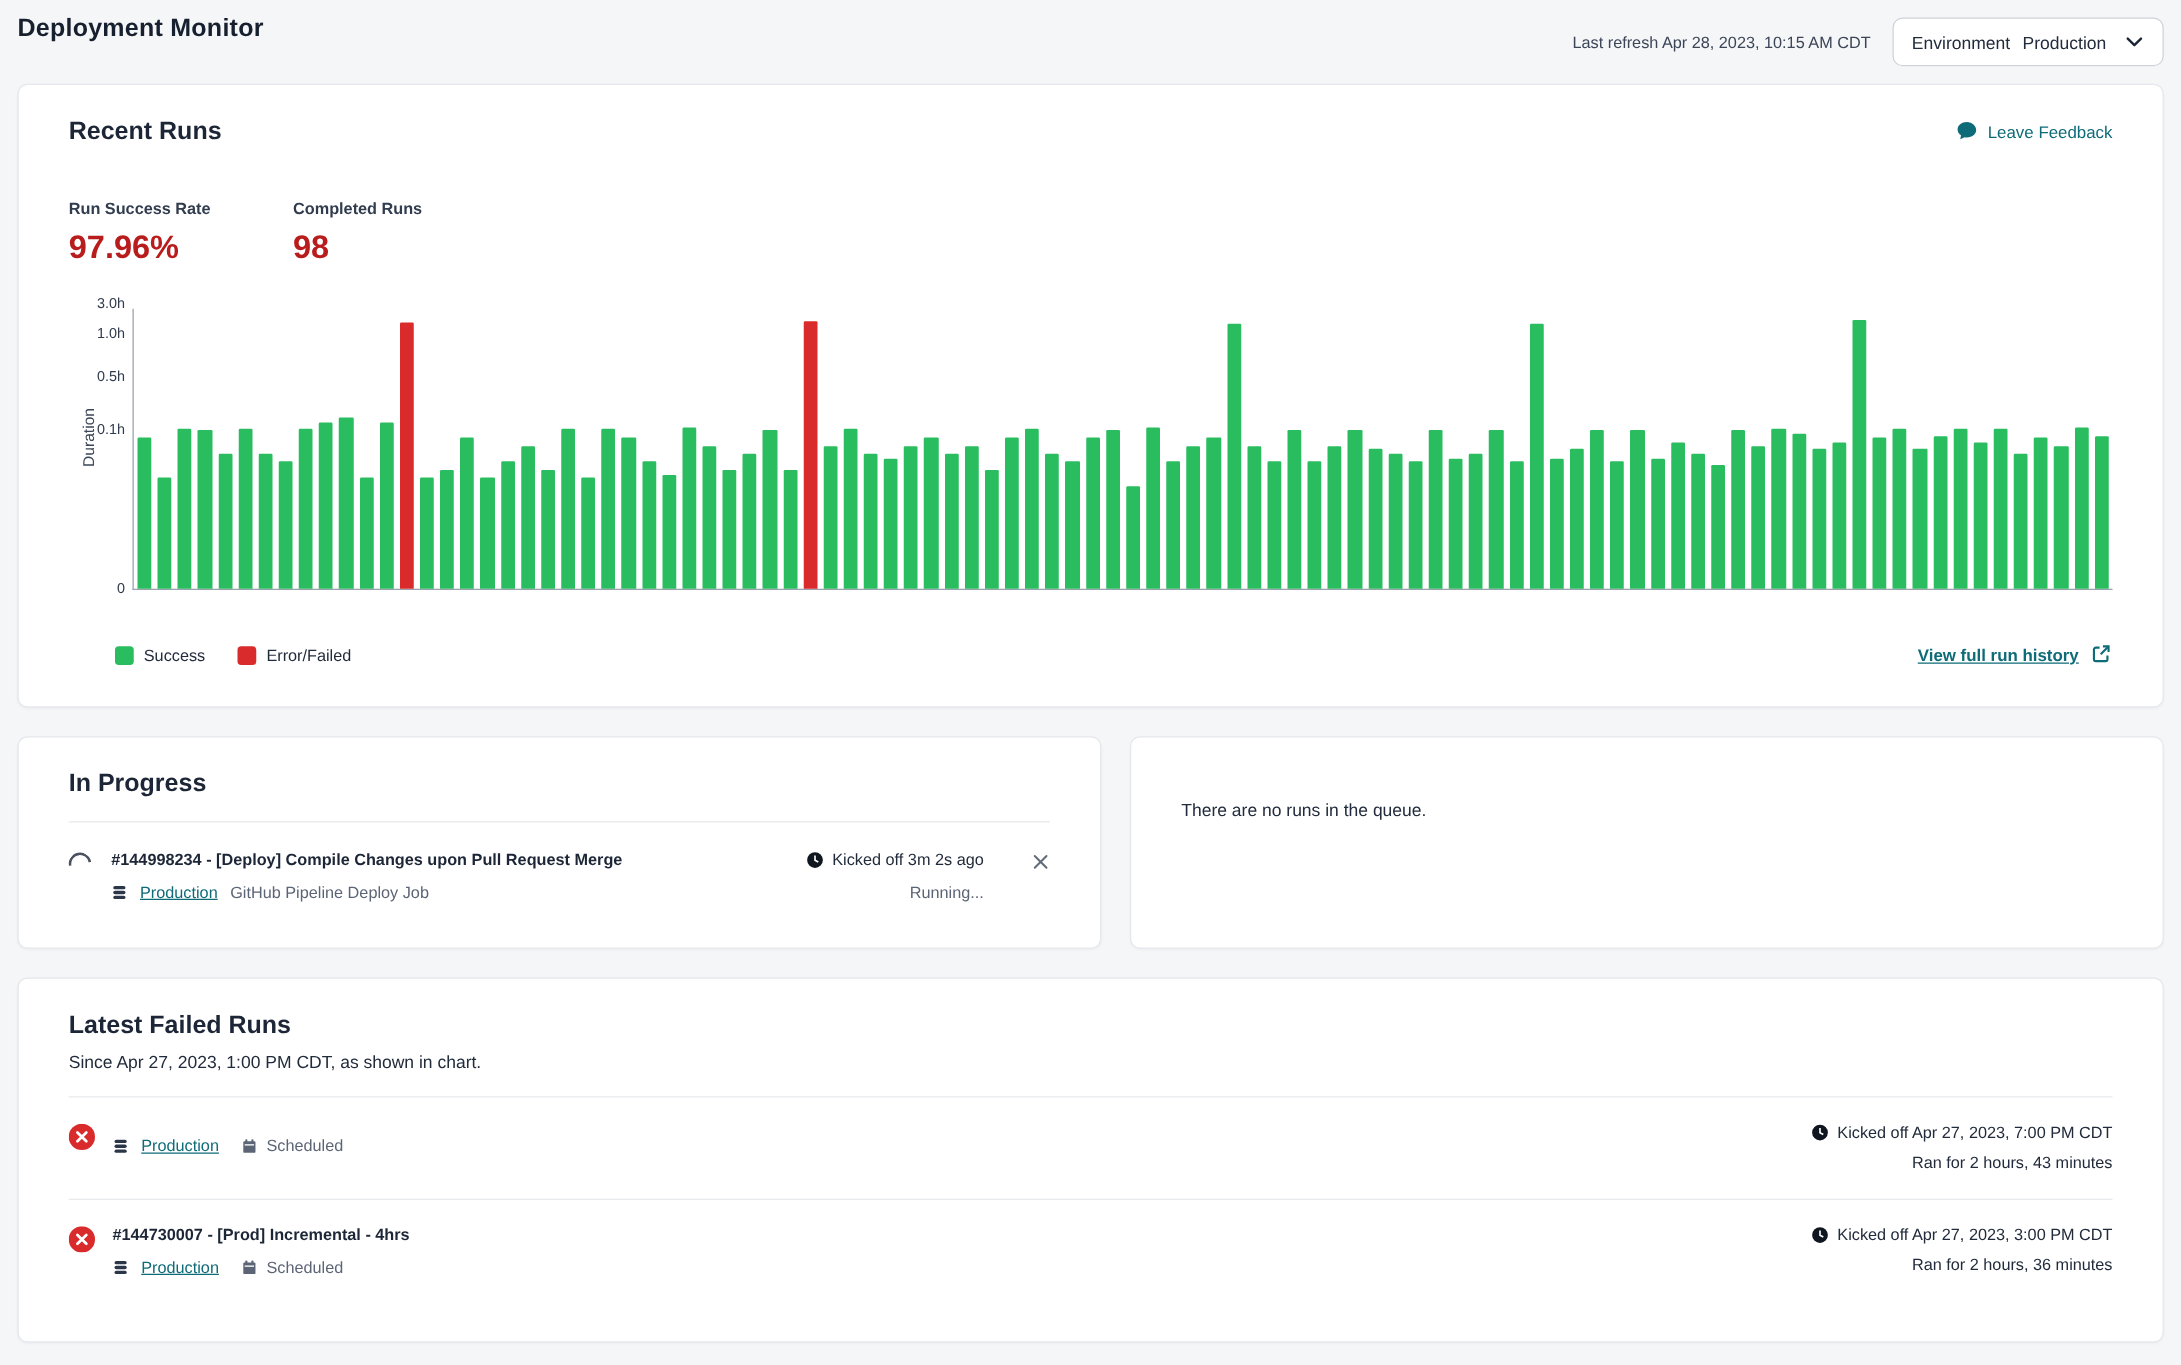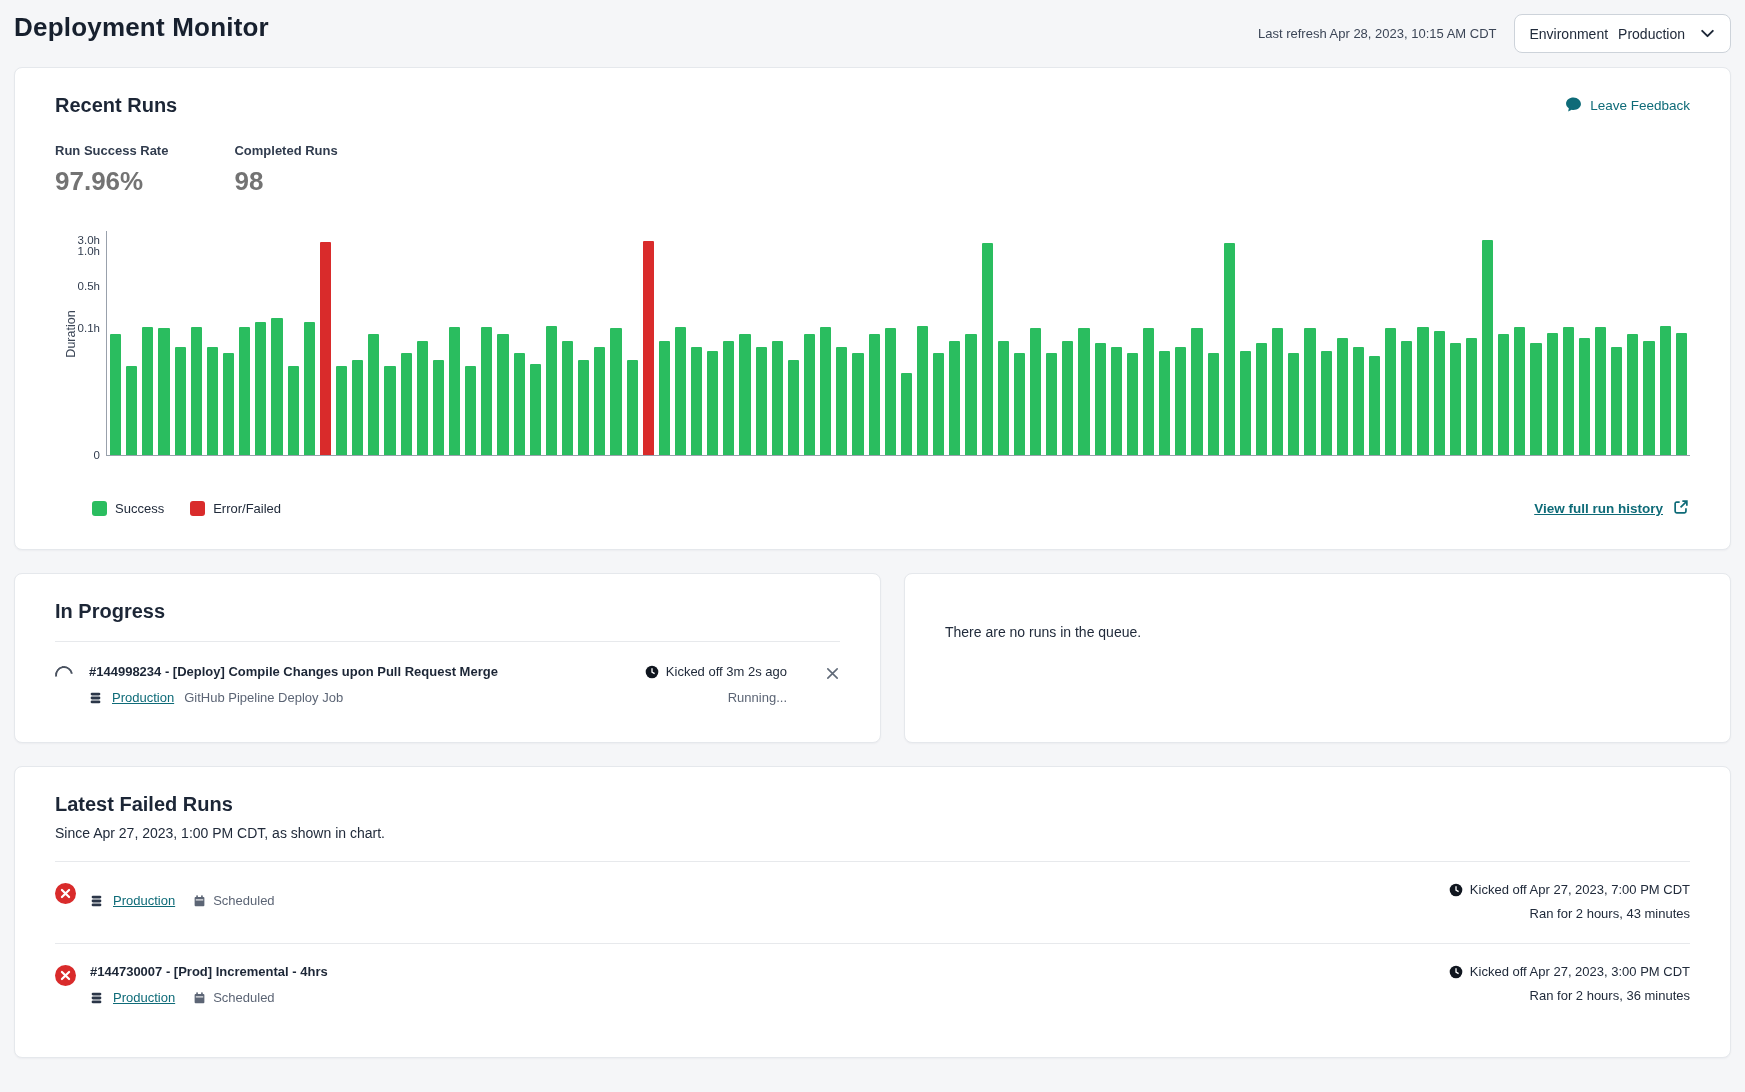--- a/index.html
+++ b/index.html
@@ -8,44 +8,44 @@
     font-family:"Liberation Sans", sans-serif;
     background:#f5f6f8;
     color:#212b3b;
     overflow:hidden;
   }
   
   .page-header {
     display:flex; justify-content:space-between; align-items:flex-start;
     padding:12px 14px 0 14px;
   }
-  .page-title { font-size:26px; font-weight:700; color:#17202e; letter-spacing:.2px; }
+  .page-title { font-size:20px; font-weight:700; color:#17202e; letter-spacing:.2px; }
   .header-right { display:flex; align-items:center; gap:18px; margin-top:2px; }
   .last-refresh { font-size:13px; color:#3c4657; }
   .env-select {
     display:flex; align-items:center; gap:10px;
     background:#fff; border:1px solid #cdd3da; border-radius:8px;
     padding:10px 14px; cursor:pointer; font-size:14px; color:#212b3b;
   }
   .env-select .chev { display:inline-flex; margin-left:4px; }
   
   .content { padding:0 14px; }
   .card {
     background:#fff; border:1px solid #e5e8ec; border-radius:8px;
     box-shadow:0 1px 2px rgba(20,30,50,.04);
   }
   .card-pad { padding:26px 40px 30px 40px; }
   .card h2 { font-size:20px; font-weight:700; color:#1c2636; }
   .recent-runs { margin-top:14px; }
   .rr-head { display:flex; justify-content:space-between; align-items:center; }
   .feedback-link { display:flex; align-items:center; gap:8px; color:#0e6b78; font-size:13.5px; cursor:pointer; }
   
-  .stats { display:flex; gap:66px; margin-top:26px; }
+  .stats { display:flex; gap:66px; margin-top:42px; }
   .stat-label { font-size:13px; font-weight:700; color:#313c4e; }
-  .stat-value { font-size:26px; font-weight:700; color:#737373; margin-top:8px; }
+  .stat-value { font-size:26px; font-weight:700; color:#b91c1c; margin-top:8px; }
   
   .chart-wrap { position:relative; margin-top:34px; padding-left:51px; }
   .y-axis-title {
     position:absolute; left:-14px; top:96px; font-size:12.5px; color:#3c4657;
     transform:rotate(-90deg); transform-origin:center;
     width:60px; text-align:center;
   }
   .plot {
     position:relative; height:225px;
     border-left:1px solid #99a1ac; border-bottom:1px solid #99a1ac;
@@ -150,21 +150,21 @@
     </div>
 
     <div class="chart-wrap">
       <span class="y-axis-title">Duration</span>
       <div class="plot">
         <div>
             <span class="ytick" style="bottom: -7px;">0</span>
             <span class="ytick" style="bottom: 120px;">0.1h</span>
             <span class="ytick" style="bottom: 162.3px;">0.5h</span>
             <span class="ytick" style="bottom: 197px;">1.0h</span>
-            <span class="ytick" style="bottom: 208px;">3.0h</span>
+            <span class="ytick" style="bottom: 221px;">3.0h</span>
           </div>
         <div class="bars">
             <div class="bar" style="height: 120.6px; background: rgb(42, 189, 95);"></div>
             <div class="bar" style="height: 88.9px; background: rgb(42, 189, 95);"></div>
             <div class="bar" style="height: 128.3px; background: rgb(42, 189, 95);"></div>
             <div class="bar" style="height: 127px; background: rgb(42, 189, 95);"></div>
             <div class="bar" style="height: 108px; background: rgb(42, 189, 95);"></div>
             <div class="bar" style="height: 128.3px; background: rgb(42, 189, 95);"></div>
             <div class="bar" style="height: 108px; background: rgb(42, 189, 95);"></div>
             <div class="bar" style="height: 101.6px; background: rgb(42, 189, 95);"></div>

